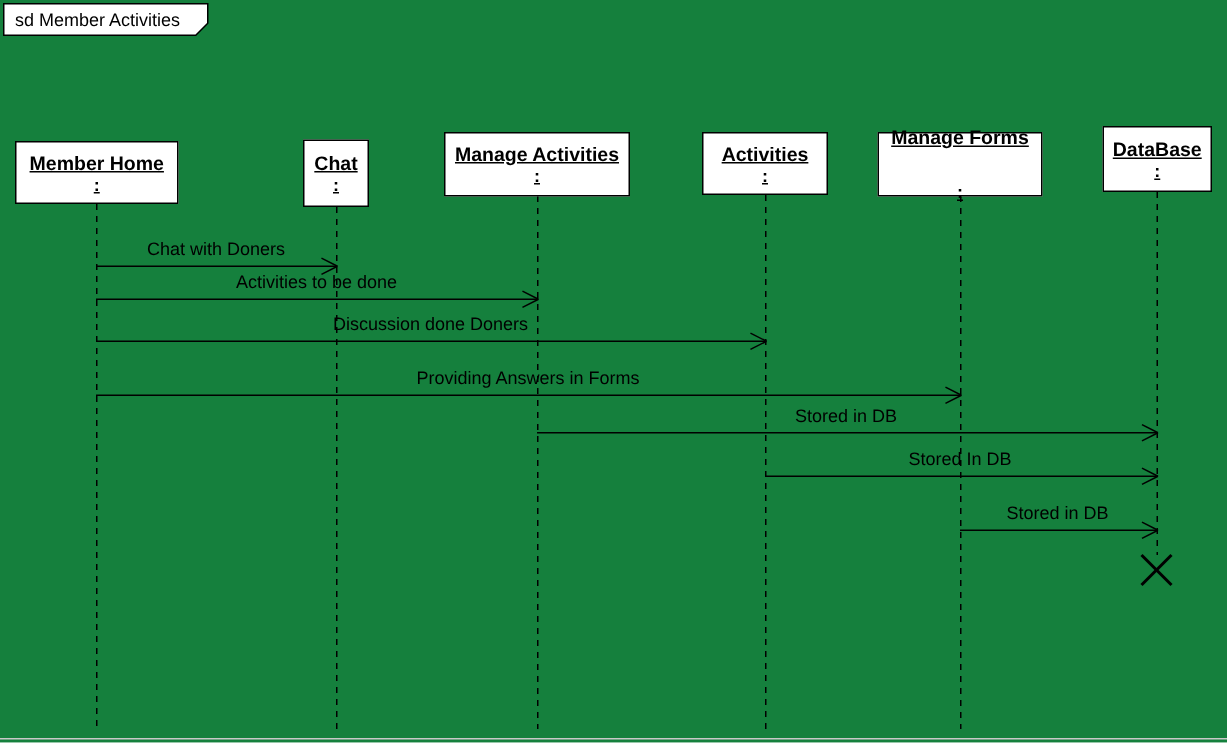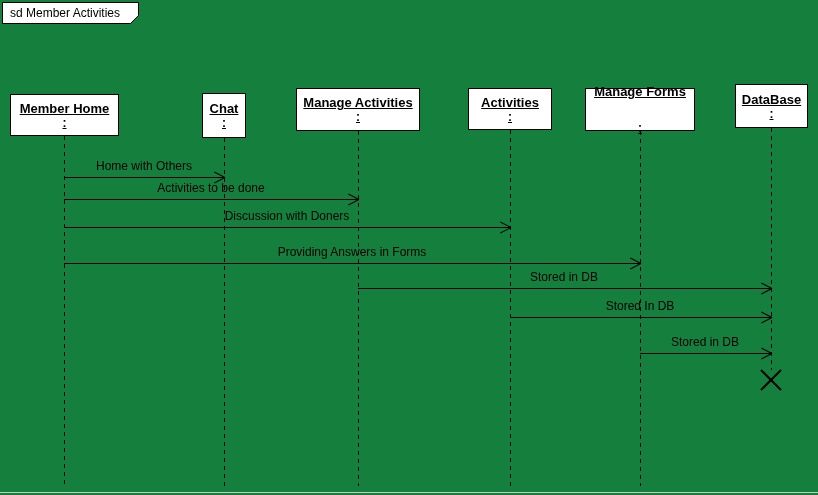--- a/index.html
+++ b/index.html
@@ -109,23 +109,23 @@
     <span class="obj-selector">:</span>
   </div>
 
   <div class="lifeline" style="left:64px;  top:136px; height:350px;"></div>
   <div class="lifeline" style="left:224px; top:138px; height:348px;"></div>
   <div class="lifeline" style="left:358px; top:131px; height:355px;"></div>
   <div class="lifeline" style="left:510px; top:130px; height:356px;"></div>
   <div class="lifeline" style="left:640px; top:131px; height:355px;"></div>
   <div class="lifeline" style="left:771px; top:128px; height:242px;"></div>
 
-  <span class="msg-label" style="left:144px; top:159px;">Home with Others</span>
+  <span class="msg-label" style="left:144px; top:159px;">Chat with Doners</span>
   <span class="msg-label" style="left:211px; top:181px;">Activities to be done</span>
-  <span class="msg-label" style="left:287px; top:209px;">Discussion with Doners</span>
+  <span class="msg-label" style="left:287px; top:209px;">Discussion done Doners</span>
   <span class="msg-label" style="left:352px; top:245px;">Providing Answers in Forms</span>
   <span class="msg-label" style="left:564px; top:270px;">Stored in DB</span>
   <span class="msg-label" style="left:640px; top:299px;">Stored In DB</span>
   <span class="msg-label" style="left:705px; top:335px;">Stored in DB</span>
 
   <div class="msg" style="left:64px;  top:177px; width:160px;"></div>
   <div class="msg" style="left:64px;  top:199px; width:294px;"></div>
   <div class="msg" style="left:64px;  top:227px; width:446px;"></div>
   <div class="msg" style="left:64px;  top:263px; width:576px;"></div>
   <div class="msg" style="left:358px; top:288px; width:413px;"></div>

